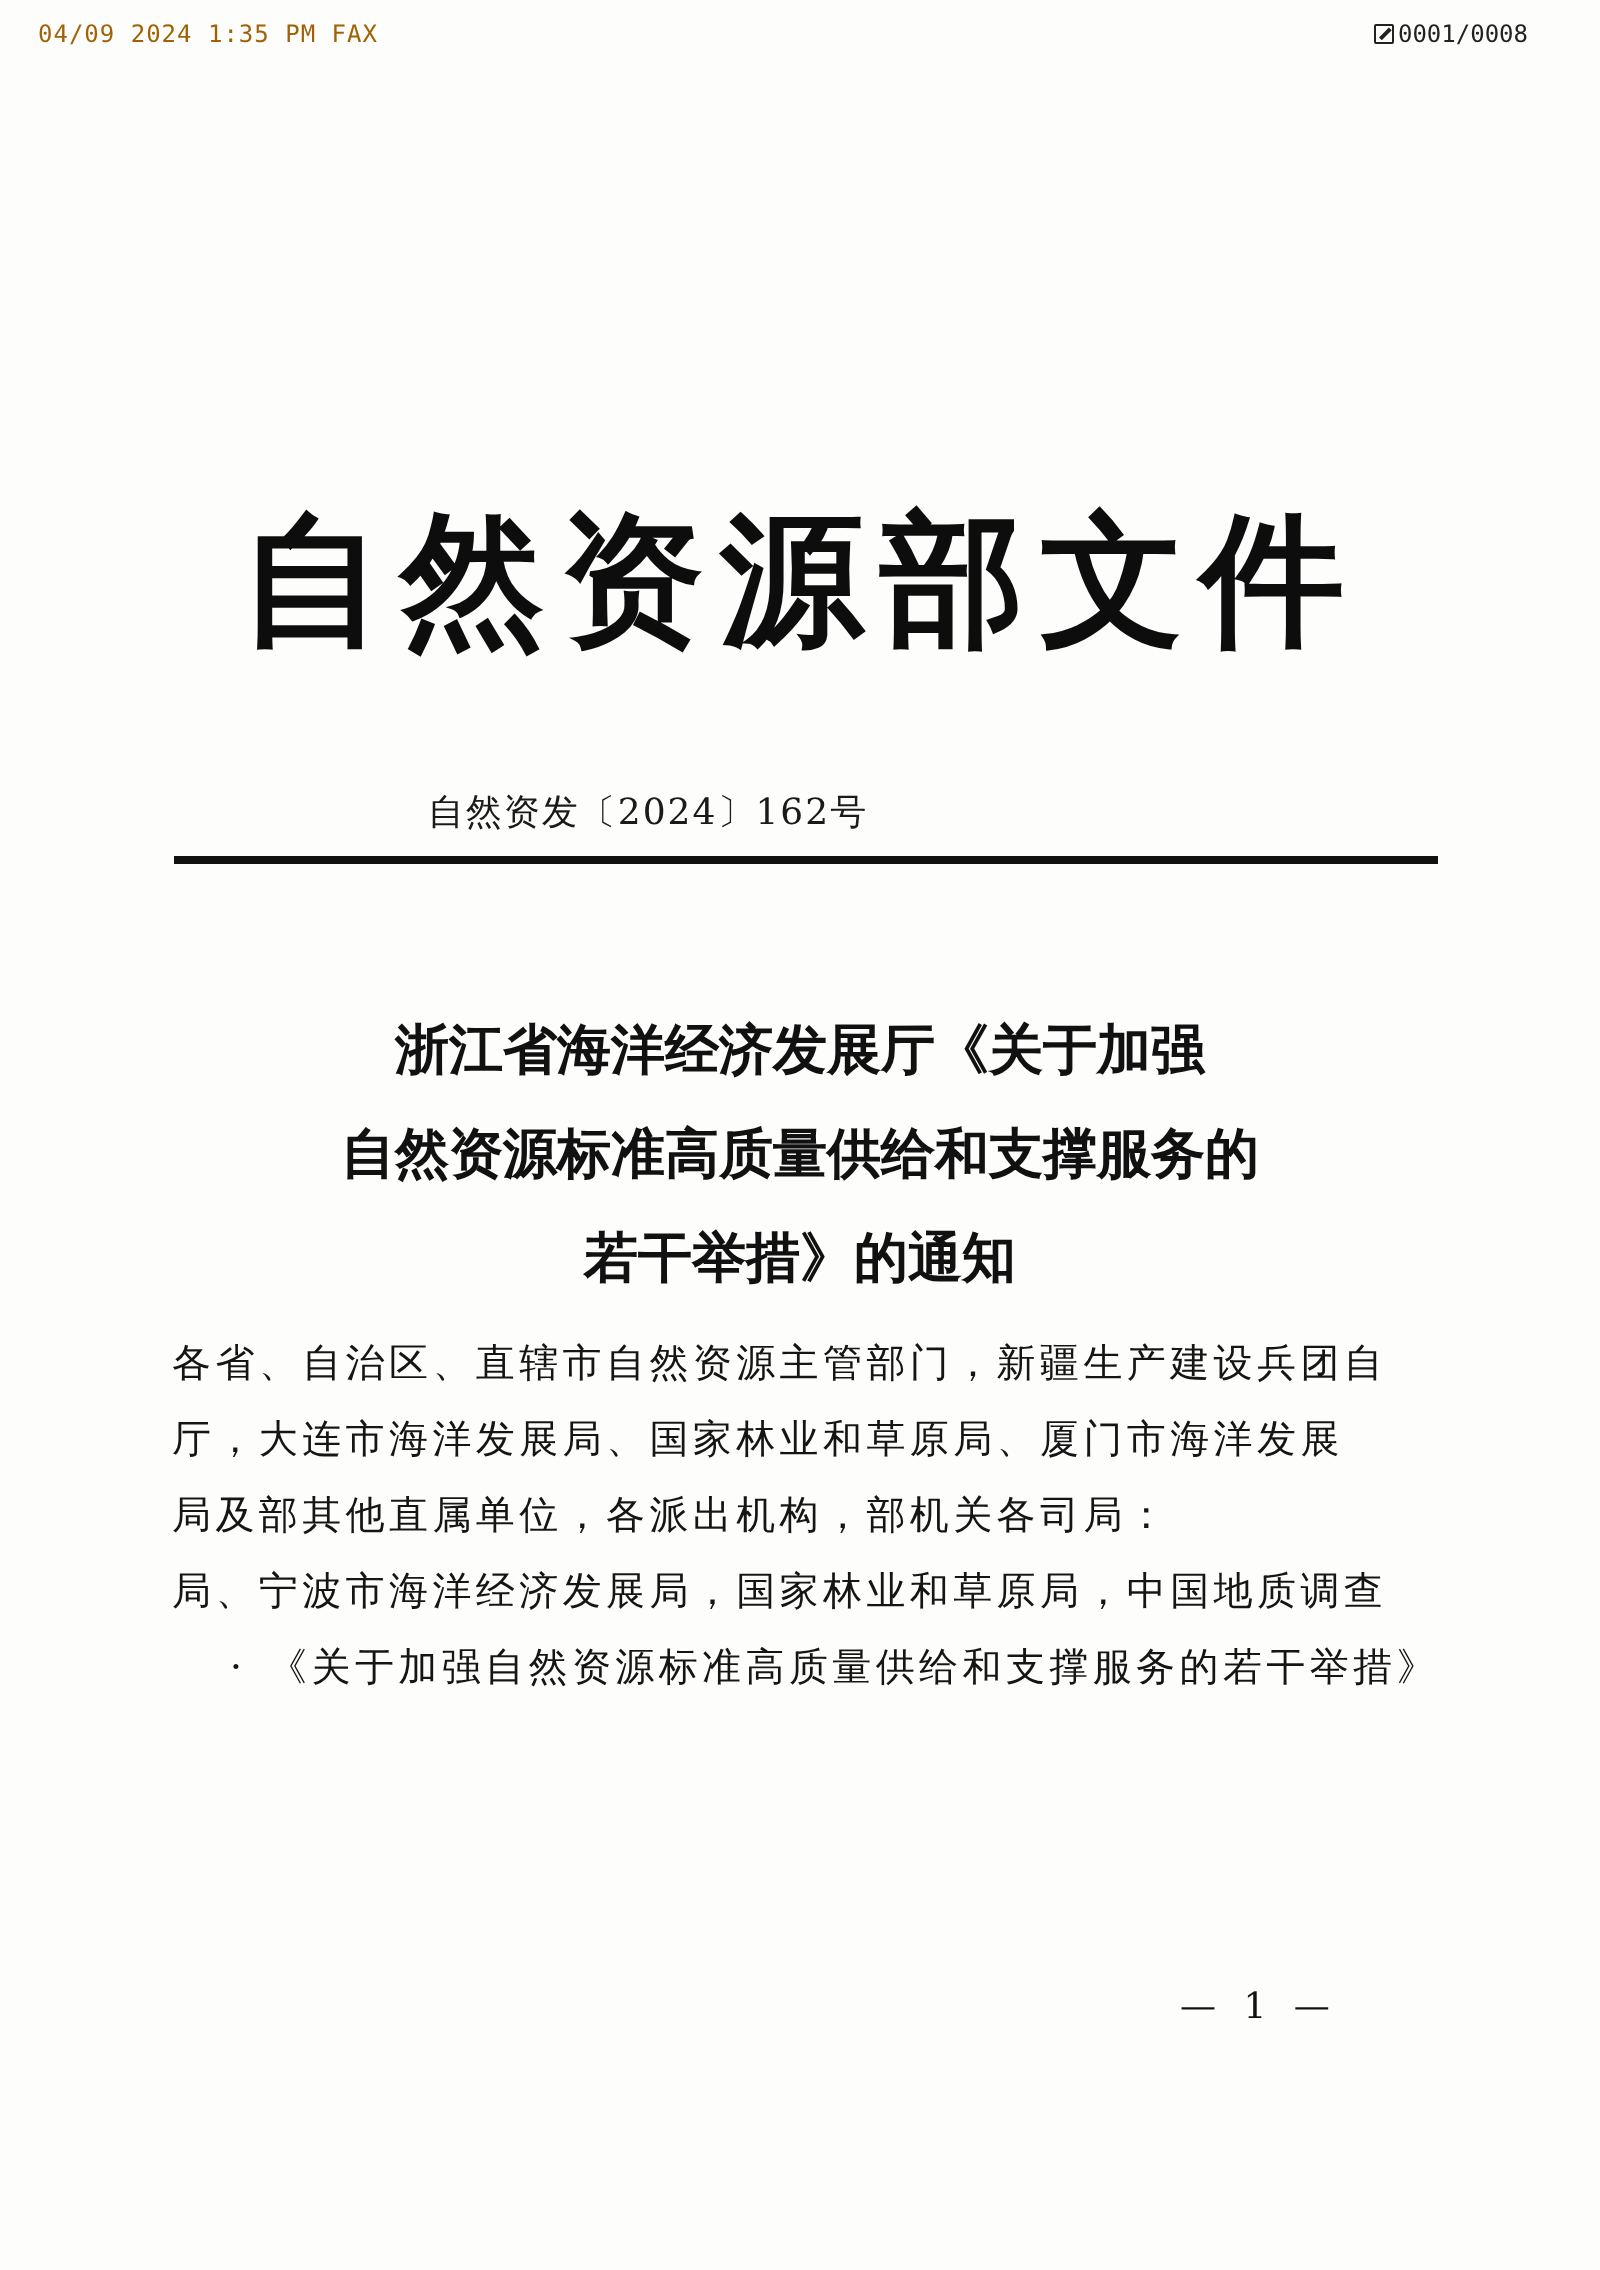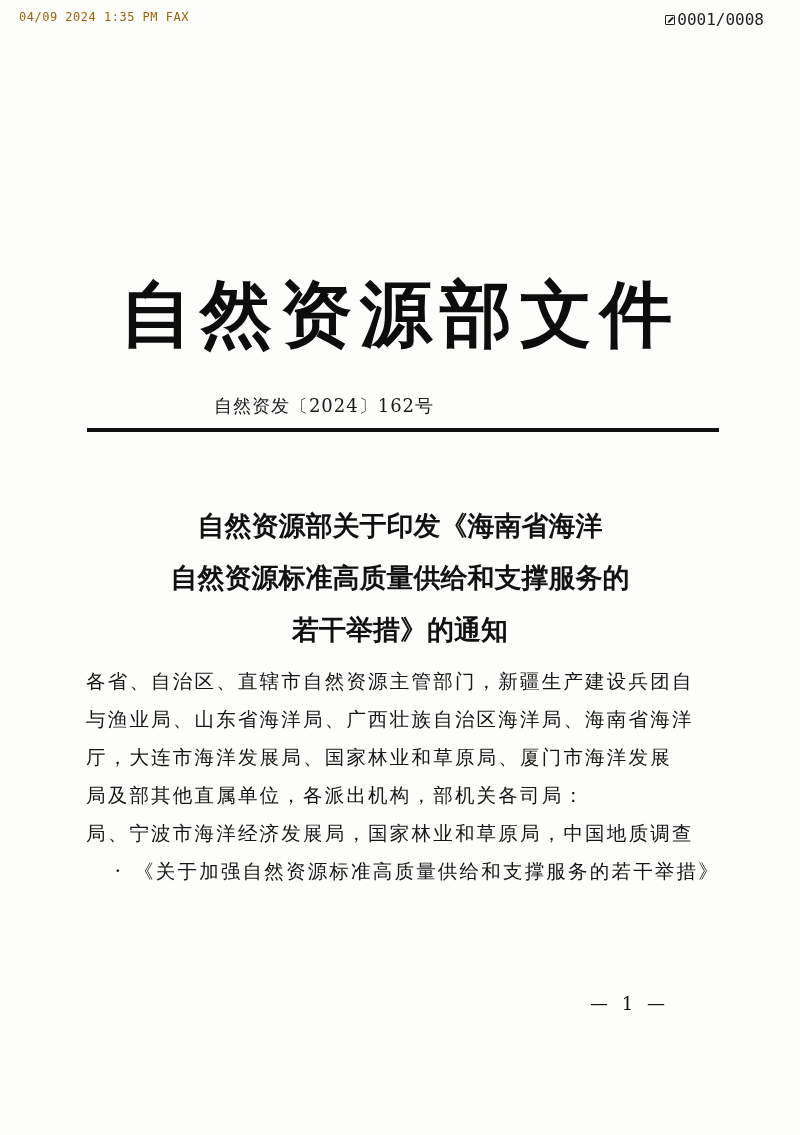--- a/index.html
+++ b/index.html
@@ -12,37 +12,36 @@
       font-family: "DejaVu Serif", "Liberation Serif", serif;
     }
     .fax-header {
       position: absolute; top: 10px; left: 19px;
       font-family: "DejaVu Sans Mono", "Liberation Mono", monospace;
       font-size: 12px; letter-spacing: 0.5px; color: #a16207;
     }
     .fax-page {
       position: absolute; top: 10px; right: 36px;
       font-family: "DejaVu Sans Mono", "Liberation Mono", monospace;
-      font-size: 16px; color: #222;
+      font-size: 12px; color: #222;
       display: flex; align-items: center; gap: 2px;
     }
     .fax-icon {
       width: 10px; height: 10px; border: 1.5px solid #222; border-radius: 1px;
       position: relative; box-sizing: border-box; display: inline-block;
     }
     .fax-icon::after {
       content: ""; position: absolute; left: 1px; top: 3px; width: 7px; height: 1.5px;
       background: #222; transform: rotate(-45deg);
     }
     .masthead {
       position: absolute; top: 250px; left: 0; width: 800px; text-align: center;
       font-family: "DejaVu Serif", "Liberation Serif", serif;
       font-size: 72px; font-weight: bold; letter-spacing: 8px; color: #0d0d0d;
       line-height: 80px;
-      margin-top: 24px;
     }
     .doc-number {
       position: absolute; top: 394px; left: 0; width: 648px; text-align: center;
       font-size: 18px; letter-spacing: 1px; color: #1a1a1a;
     }
     .rule {
       position: absolute; top: 428px; left: 87px; width: 632px; height: 4px;
       background: #111;
     }
     .title {
@@ -74,28 +73,27 @@
   <span>0001/0008</span>
 </div>
 
 <div class="masthead">自然资源部文件</div>
 
 <div class="doc-number">自然资发〔2024〕162号</div>
 
 <div class="rule"></div>
 
 <div class="title">
-  <div>自然资源部关于印发《海南省海洋</div>
+  <div>浙江省海洋经济发展厅《关于加强</div>
   <div>自然资源标准高质量供给和支撑服务的</div>
   <div>若干举措》的通知</div>
 </div>
 
 <div class="body-text">
   <div>各省、自治区、直辖市自然资源主管部门，新疆生产建设兵团自</div>
-  <div>与渔业局、山东省海洋局、广西壮族自治区海洋局、海南省海洋</div>
   <div>厅，大连市海洋发展局、国家林业和草原局、厦门市海洋发展</div>
   <div>局及部其他直属单位，各派出机构，部机关各司局：</div>
   <div>局、宁波市海洋经济发展局，国家林业和草原局，中国地质调查</div>
   <div class="last-line">
     <span class="bullet-dot">·</span><span>《关于加强自然资源标准高质量供给和支撑服务的若干举措》</span>
   </div>
 </div>
 
 <div class="page-number">— 1 —</div>
 

